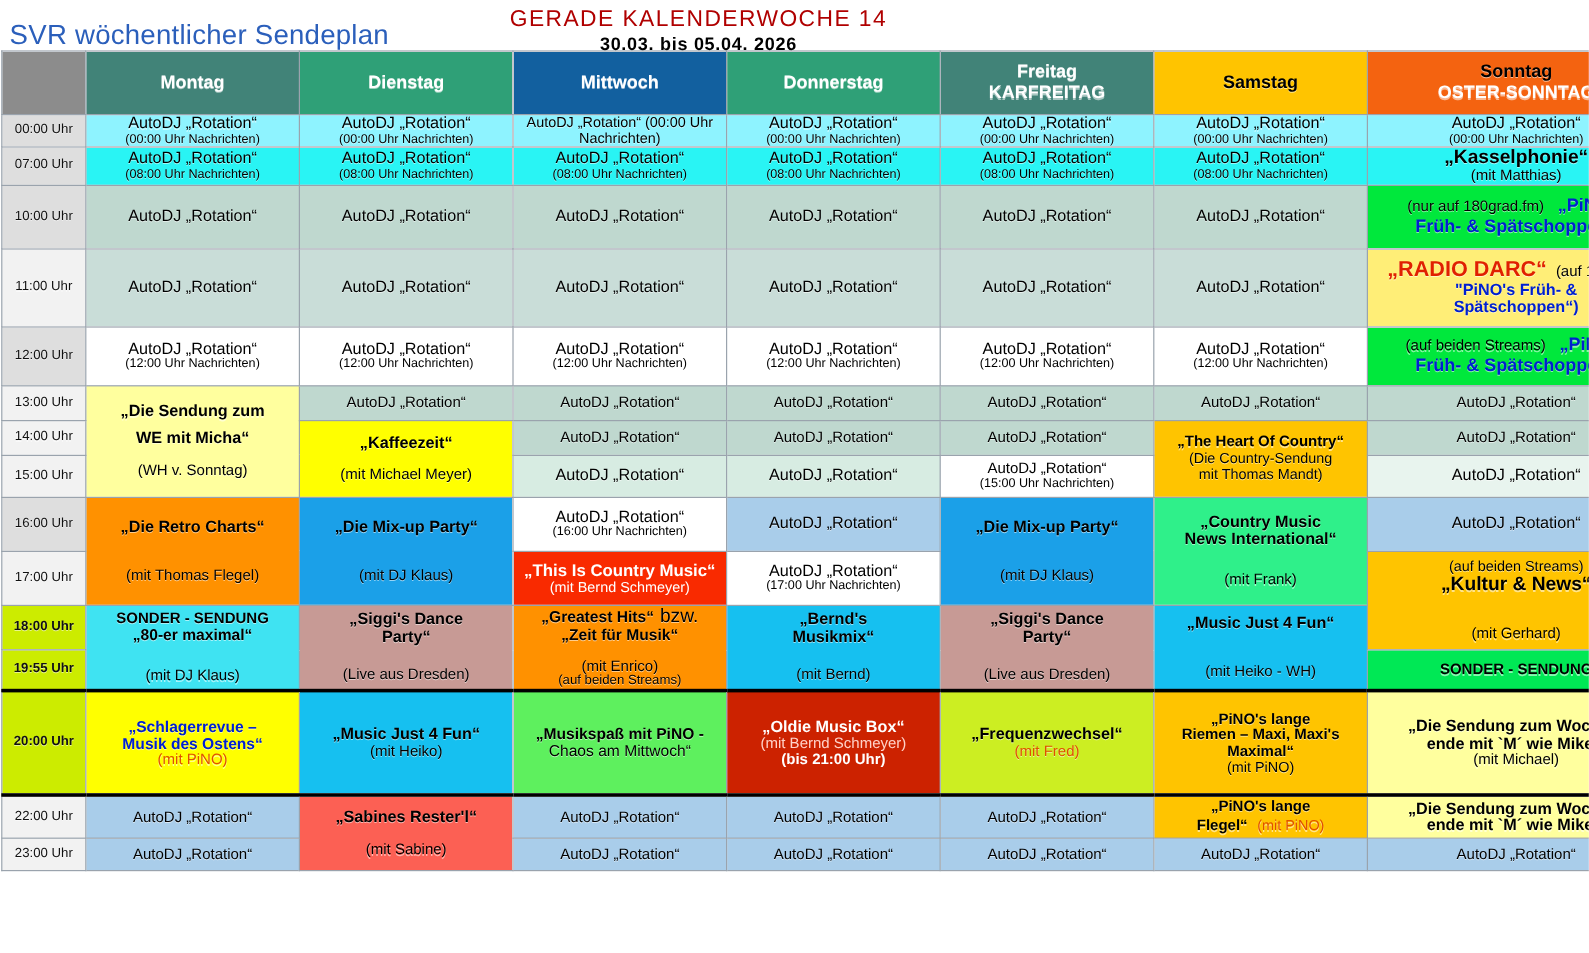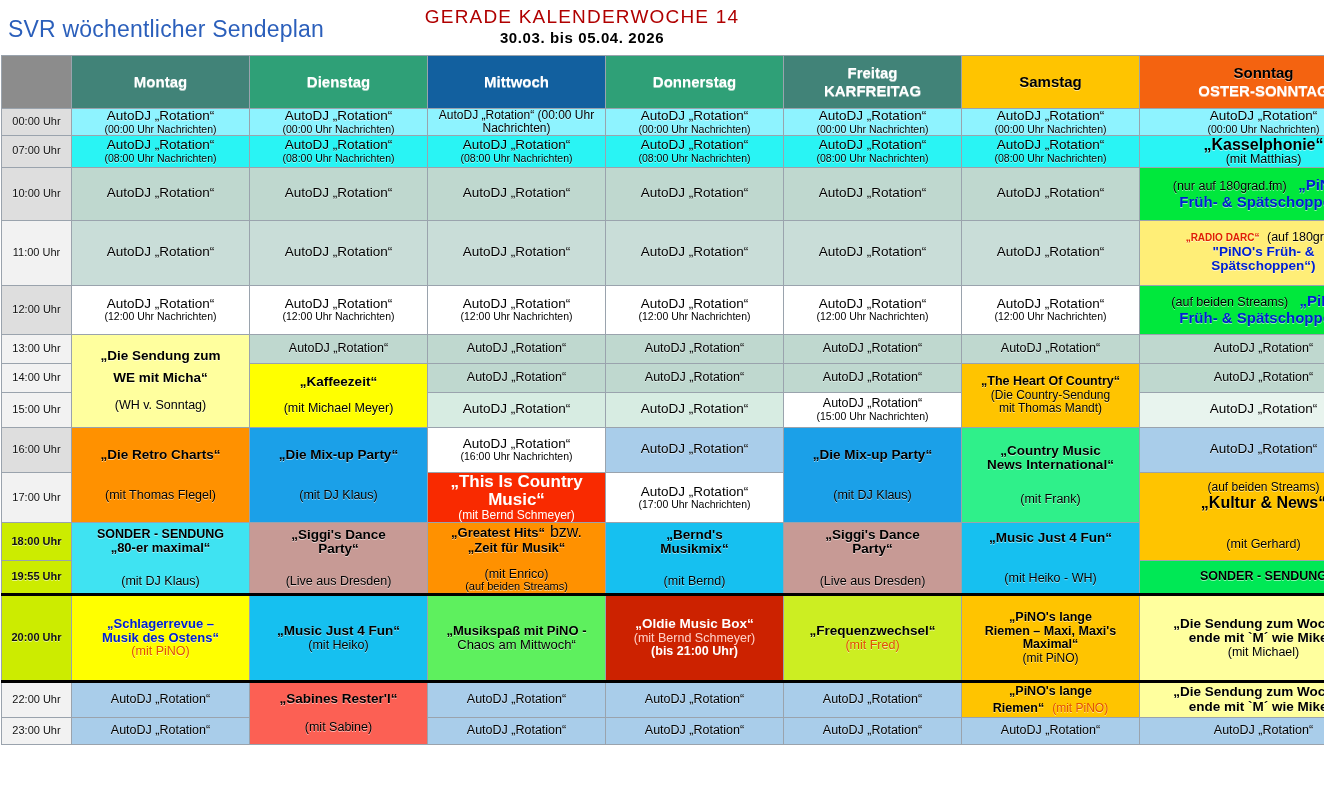--- a/index.html
+++ b/index.html
@@ -6,21 +6,21 @@
   html,body{margin:0;padding:0;}
   body{
     width:1324px;height:794px;
     background:#ffffff;
     font-family:"Liberation Sans", sans-serif;
     overflow:hidden;
   }
   #app{position:relative;width:1324px;height:794px;}
 
   
-  .banner{position:relative;height:55px;}
+  .banner{position:relative;height:42px;}
   .banner-title{
     position:absolute;left:8px;top:16px;
     font-size:23px;color:#2b5fbb;letter-spacing:.2px;
     white-space:nowrap;
   }
   .banner-week{
     position:absolute;left:0;right:0;top:6px;
     text-align:center;
   }
   .week-line1{
@@ -255,21 +255,21 @@
         <span class="t plain">AutoDJ  „Rotation“</span>
           </td>
       <td style="background:#c9ddd8">
         <span class="t plain">AutoDJ  „Rotation“</span>
           </td>
       <td style="background:#c9ddd8">
         <span class="t plain">AutoDJ  „Rotation“</span>
           </td>
       <td style="background:#ffee77">
         <span class="t" style="font-size:12.5px">
-          <b style="color:#e02000;font-size:10px">„RADIO DARC“</b>
+          <b style="color:#e02000;font-size:18px">„RADIO DARC“</b>
           <span style="margin-left:4px">(auf 180grad:</span>
         </span>
         <span class="t" style="color:#0020d0;font-weight:bold;font-size:13.5px">"PiNO's Früh- &amp;</span>
         <span class="t" style="color:#0020d0;font-weight:bold;font-size:13.5px">Spätschoppen“)</span>
           </td>
     </tr>
 
     <tr>
       <td class="time">12:00 Uhr</td>
       <td style="background:#ffffff;height:48px">
@@ -401,21 +401,21 @@
         <span class="t sub" style="margin-top:20px">(mit  Frank)</span>
           </td>
       <td style="background:#a9cdea">
         <span class="t plain">AutoDJ  „Rotation“</span>
           </td>
     </tr>
 
     <tr>
       <td class="time lite">17:00 Uhr</td>
       <td style="background:#f92a00;height:44px">
-        <span class="t main" style="font-size:17px;color:#ffffff;text-shadow:none">„This Is Country Music“</span>
+        <span class="t main" style="font-size:14px;color:#ffffff;text-shadow:none">„This Is Country Music“</span>
         <span class="t sub" style="font-size:12px;color:#ffffff;text-shadow:none">(mit Bernd Schmeyer)</span>
           </td>
       <td style="background:#ffffff">
         <span class="t plain">AutoDJ  „Rotation“</span>
         <span class="t nl">(17:00 Uhr Nachrichten)</span>
           </td>
       <td rowspan="2" style="background:#ffc400">
         <span class="t sub" style="font-size:12px">(auf beiden Streams)</span>
         <span class="t main" style="font-size:16px">„Kultur &amp; News“</span>
         <span class="t sub" style="margin-top:26px">(mit Gerhard)</span>
@@ -516,21 +516,21 @@
           </td>
       <td style="background:#a9cdea">
         <span class="t plain" style="font-size:12.5px">AutoDJ  „Rotation“</span>
           </td>
       <td style="background:#a9cdea">
         <span class="t plain" style="font-size:12.5px">AutoDJ  „Rotation“</span>
           </td>
       <td style="background:#ffc400">
         <span class="t main" style="font-size:12.5px">„PiNO's lange</span>
         <span class="t">
-          <b style="font-size:12.5px">Riemen“</b><span style="font-size:12px;color:#e05000;margin-left:8px">(mit PiNO)</span>
+          <b style="font-size:12.5px">Flegel“</b><span style="font-size:12px;color:#e05000;margin-left:8px">(mit PiNO)</span>
         </span>
           </td>
       <td style="background:#ffff9e">
         <span class="t main">„Die Sendung zum Wochen-</span>
         <span class="t main">ende mit `M´ wie Mikel“</span>
           </td>
     </tr>
 
     <tr>
       <td class="time lite">23:00 Uhr</td>

